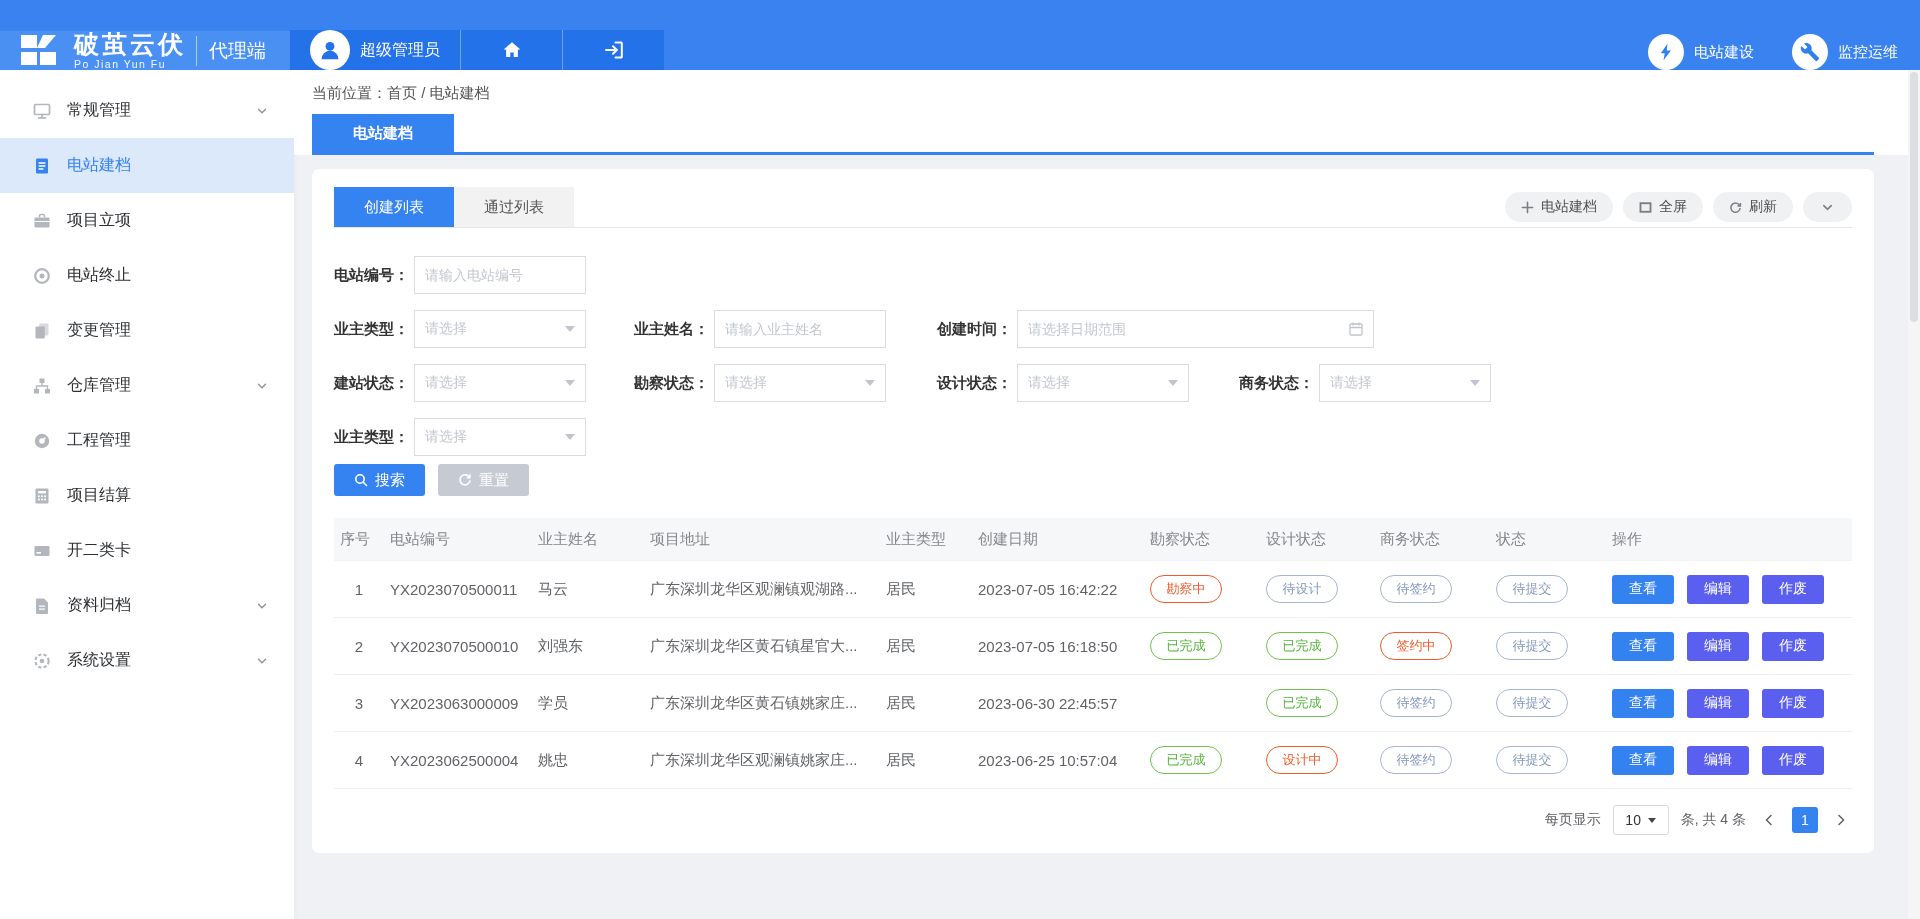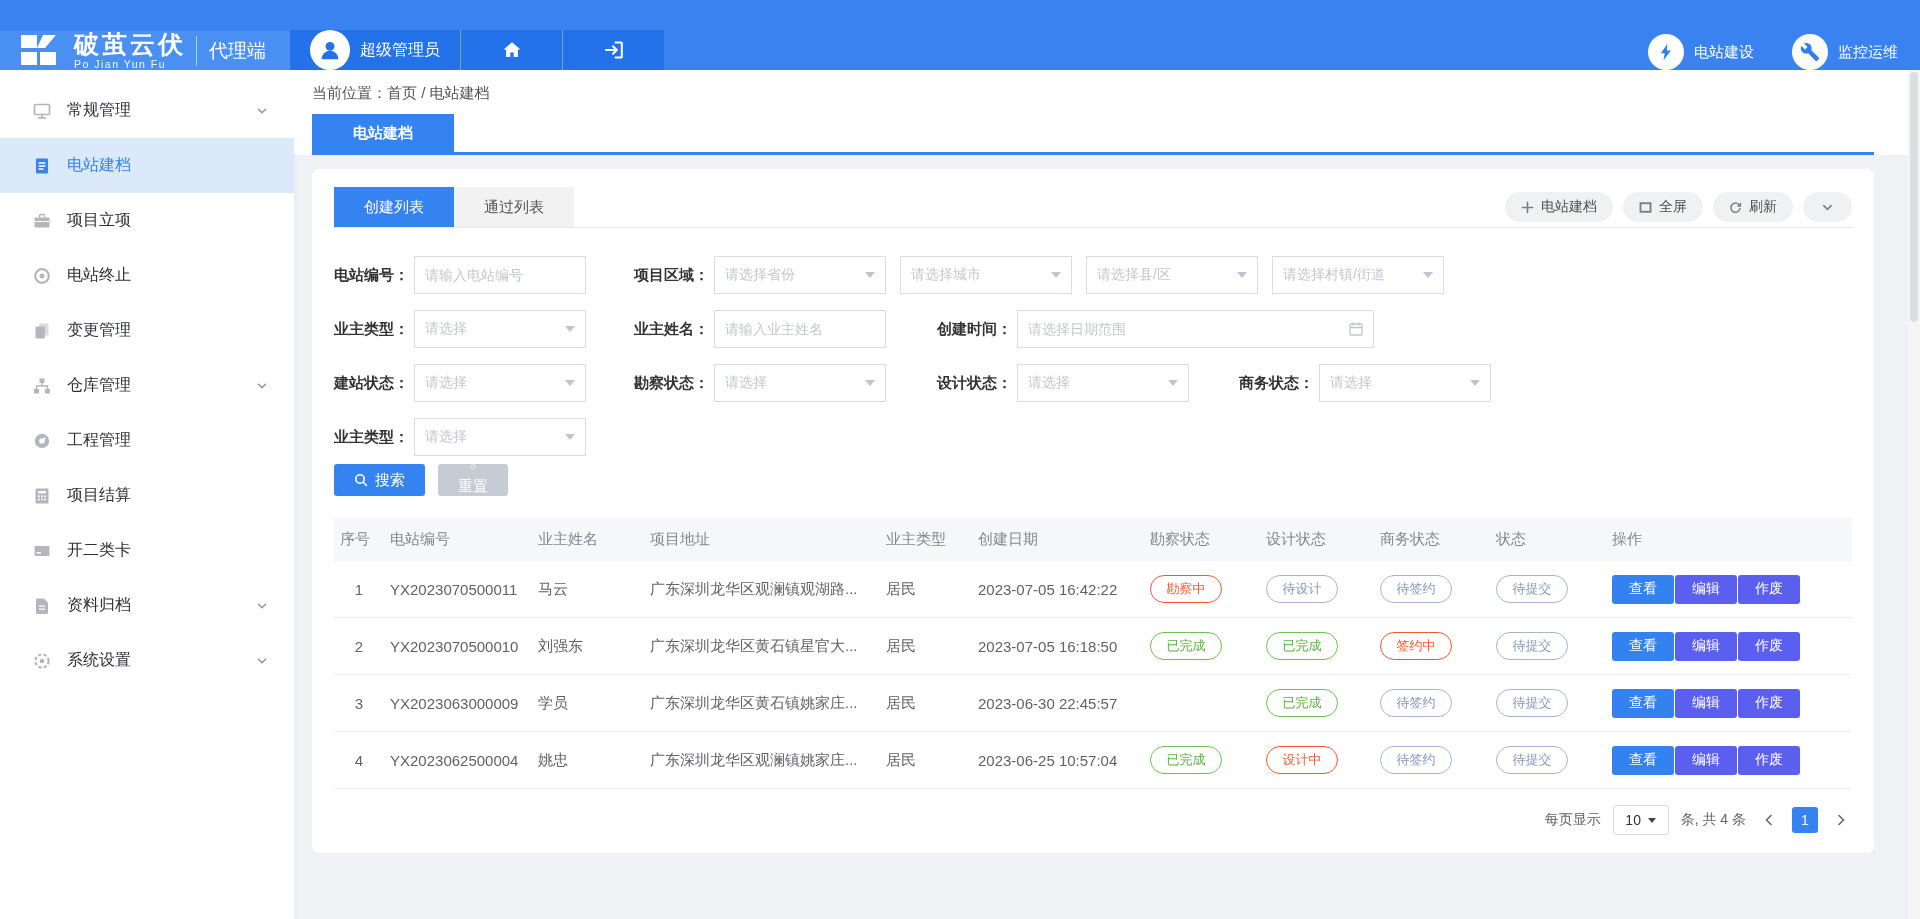--- a/index.html
+++ b/index.html
@@ -73,32 +73,32 @@
   .sel .ph{flex:1;font-size:14px;color:#c3c7cf;overflow:hidden;white-space:nowrap;}
   .caret{width:0;height:0;border-left:5px solid transparent;border-right:5px solid transparent;border-top:6px solid #c0c4cc;flex:none;}
   .selwrap{display:flex;gap:14px;}
   .datewrap{position:relative;display:flex;align-items:center;}
   .cal-icon{position:absolute;right:10px;width:16px;height:16px;}
   
   .btnrow{display:flex;gap:13px;margin-top:4px;}
   .sbtn{display:inline-flex;align-items:center;gap:7px;height:32px;padding:0 20px;border:none;border-radius:3px;color:#fff;font-size:15px;cursor:pointer;font-family:inherit;}
   .sbtn svg{width:14px;height:14px;}
   .sbtn.search{background:#3582f1;}
-  .sbtn.reset{background:#c6cbd3;flex-direction:column;}
+  .sbtn.reset{background:#c6cbd3;}
   
   .dtable{width:100%;border-collapse:collapse;margin-top:22px;table-layout:fixed;}
   .dtable th{height:42px;background:#f6f7f9;font-size:15px;font-weight:normal;color:#85878a;text-align:left;padding:0 6px;}
   .dtable td{height:56px;border-bottom:1px solid #ebeef5;font-size:15px;color:#606266;padding:0 6px;overflow:hidden;white-space:nowrap;text-overflow:ellipsis;}
   .dtable tr:first-child td{border-top:1px solid #f2f3f5;}
   .c-center{text-align:center;}
   .badge{display:inline-block;min-width:44px;padding:4px 13px;border:1px solid;border-radius:14px;font-size:13px;text-align:center;background:#fff;}
   .b-orange{color:#f25a2b;border-color:#f25a2b;}
   .b-green{color:#54b43a;border-color:#6fc24f;}
   .b-pending{color:#8296bd;border-color:#a5b5d3;}
-  .abtn{width:62px;height:29px;border:none;border-radius:3px;color:#fff;font-size:14px;margin-right:1px;cursor:pointer;font-family:Liberation Serif, serif;}
+  .abtn{width:62px;height:29px;border:none;border-radius:3px;color:#fff;font-size:14px;margin-right:13px;cursor:pointer;font-family:Liberation Serif, serif;}
   .a-view{background:#3481f0;}
   .a-edit,.a-void{background:#5b5ff0;}
   
   .pagerow{display:flex;align-items:center;justify-content:flex-end;gap:12px;margin-top:16px;font-size:14px;color:#606266;}
   .ppsel{width:54px;height:28px;border:1px solid #d9d9d9;border-radius:3px;display:flex;align-items:center;justify-content:center;gap:7px;cursor:pointer;background:#fff;color:#333;}
   .ppsel .dk{width:0;height:0;border-left:4px solid transparent;border-right:4px solid transparent;border-top:5px solid #444;}
   .pgnav{width:22px;height:26px;display:flex;align-items:center;justify-content:center;color:#606266;cursor:pointer;}
   .pgnav svg{width:12px;height:12px;}
   .pgnum{width:26px;height:26px;border-radius:3px;background:#3582f1;color:#fff;display:flex;align-items:center;justify-content:center;font-size:14px;cursor:pointer;}
   
@@ -341,41 +341,20 @@
         </button>
       </div>
     </div>
 
     <div class="filters">
 
       <div class="frow">
         <div class="fgroup" style="left:0">
           <span class="flabel">电站编号：</span>
           <input class="ctl tinput" placeholder="请输入电站编号" style="">
-        </div>
-        <div class="fgroup" style="left:300px">
-          <span class="flabel">项目区域：</span>
-          <div class="selwrap">
-            <div class="ctl sel">
-                <span class="ph">请选择省份</span>
-                <span class="caret"></span>
-              </div>
-            <div class="ctl sel">
-                <span class="ph">请选择城市</span>
-                <span class="caret"></span>
-              </div>
-            <div class="ctl sel">
-                <span class="ph">请选择县/区</span>
-                <span class="caret"></span>
-              </div>
-            <div class="ctl sel">
-                <span class="ph">请选择村镇/街道</span>
-                <span class="caret"></span>
-              </div>
-          </div>
         </div>
       </div>
 
       <div class="frow">
         <div class="fgroup" style="left:0">
           <span class="flabel">业主类型：</span>
           <div class="ctl sel">
               <span class="ph">请选择</span>
               <span class="caret"></span>
             </div>

